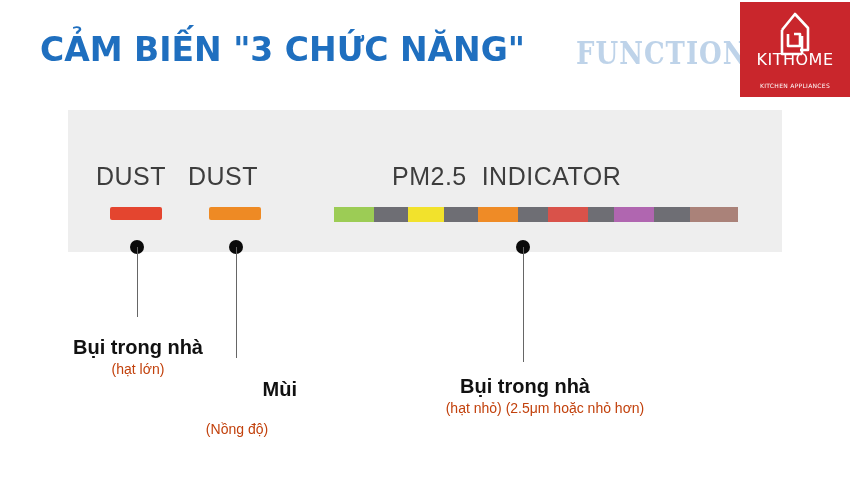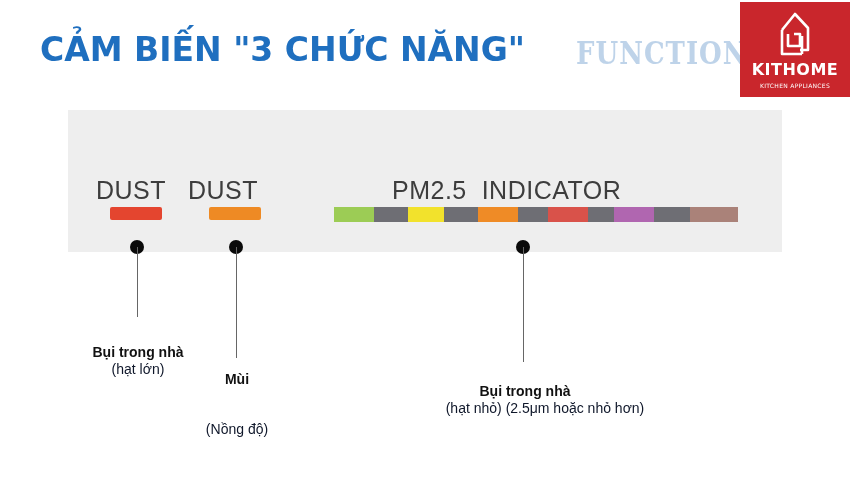--- a/index.html
+++ b/index.html
@@ -20,58 +20,58 @@
       color: #8ab0d8; opacity: 0.55; letter-spacing: 1px;
       transform: scaleY(1.25); filter: blur(0.6px);
       white-space: nowrap;
     }
     .logo {
       position: absolute; left: 740px; top: 2px; width: 110px; height: 95px;
       background: #c9262c; color: #fff; text-align: center;
     }
     .logo svg { position: absolute; left: 36px; top: 8px; }
     .logo .brand {
-      position: absolute; left: 0; right: 0; top: 58px;
-      font-family: "DejaVu Sans", sans-serif; font-size: 16px; font-weight: bold;
+      position: absolute; left: 0; right: 0; top: 48px;
+      font-family: "DejaVu Sans", sans-serif; font-size: 16px; font-weight: normal;
       letter-spacing: 0.5px;
     }
     .logo .sub {
       position: absolute; left: 0; right: 0; top: 80px;
       font-family: "DejaVu Sans", sans-serif; font-size: 6px; letter-spacing: 0.3px;
     }
     .panel {
       position: absolute; left: 68px; top: 110px; width: 714px; height: 142px;
       background: #eeeeee;
     }
     .panel-label {
       position: absolute; top: 162px;
       font-family: "Liberation Sans", sans-serif; font-size: 25px;
-      color: #3d3d3d; letter-spacing: 0.5px; white-space: nowrap; margin-top: 14px;
+      color: #3d3d3d; letter-spacing: 0.5px; white-space: nowrap;
     }
     .led {
       position: absolute; top: 207px; width: 52px; height: 13px; border-radius: 2px;
     }
     .pm-bar {
       position: absolute; left: 334px; top: 207px; width: 404px; height: 15px;
       display: flex;
     }
     .pm-bar span { display: block; height: 100%; }
     .dot {
       position: absolute; width: 14px; height: 14px; border-radius: 50%;
       background: #0a0a0a;
     }
     .line {
       position: absolute; width: 1px; background: #666;
     }
     .cap-title {
-      position: absolute; font-weight: bold; font-size: 14px; color: #111;
-      text-align: center; white-space: nowrap; margin-top: 8px;
+      position: absolute; font-weight: bold; font-size: 20px; color: #111;
+      text-align: center; white-space: nowrap;
     }
     .cap-sub {
-      position: absolute; font-size: 14px; color: #0f172a;
+      position: absolute; font-size: 14px; color: #c2410c;
       text-align: center; white-space: nowrap;
     }
   </style>
 </head>
 <body>
 
 <div class="title" style="color: rgb(31, 111, 191);">CẢM BIẾN "3 CHỨC NĂNG"</div>
 <div class="ghost-text">FUNCTIONS</div>
 
 <div class="logo" style="background: rgb(201, 38, 44);">
@@ -115,17 +115,17 @@
 
 <div class="dot" style="left:229px; top:240px;"></div>
 <div class="line" style="left:236px; top:247px; height:111px;"></div>
 
 <div class="dot" style="left:516px; top:240px;"></div>
 <div class="line" style="left:523px; top:247px; height:115px;"></div>
 
 <div class="cap-title" style="left:58px; width:160px; top:336px;">Bụi trong nhà</div>
 <div class="cap-sub" style="left:58px; width:160px; top:361px;">(hạt lớn)</div>
 
-<div class="cap-title" style="left:177px; width:120px; top:363px;">Mùi</div>
+<div class="cap-title" style="left:177px; width:120px; top:378px;text-align:right;">Mùi</div>
 <div class="cap-sub" style="left:177px; width:120px; top:400px;margin-top:21px;">(Nồng độ)</div>
 
 <div class="cap-title" style="left:400px; width:250px; top:375px;">Bụi trong nhà</div>
 <div class="cap-sub" style="left:420px; width:250px; top:400px;">(hạt nhỏ) (2.5μm hoặc nhỏ hơn)</div>
 
 </body></html>

